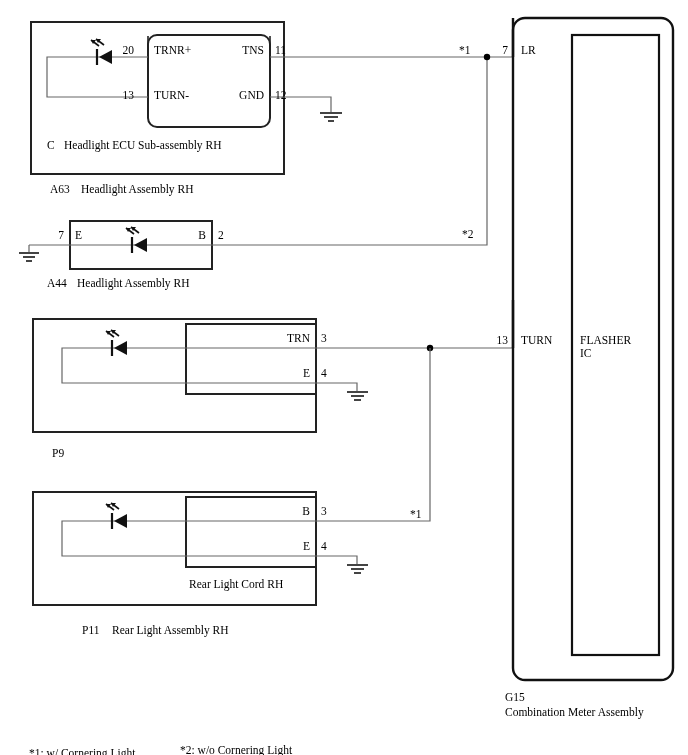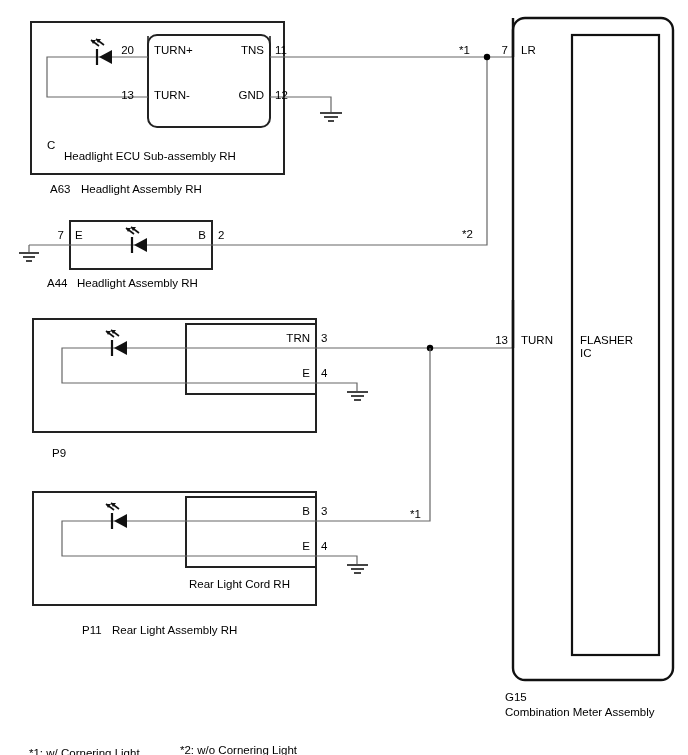--- a/index.html
+++ b/index.html
@@ -10,21 +10,21 @@
   body {
     width: 688px; height: 755px;
     position: relative;
     font-family: "Liberation Sans", sans-serif;
     color: #000000;
     overflow: hidden;
   }
   #diagram-root {
     position: absolute;
     left: 0; top: 0;
-    width: 688px; height: 755px;
+    width: 688px; height: 755px; font-family: Liberation Serif, serif;
   }
   svg.wire-layer {
     position: absolute;
     left: 0; top: 0;
     width: 688px; height: 755px;
   }
   .lbl {
     position: absolute;
     font-size: 11.5px;
     line-height: 13px;
@@ -148,31 +148,31 @@
 
     <rect x="513" y="18" width="160" height="662" rx="12" ry="12" fill="none" stroke="#111" stroke-width="2.4"></rect>
     <rect x="572" y="35" width="87" height="620" fill="none" stroke="#111" stroke-width="2.2"></rect>
 
     <line x1="513" y1="18" x2="513" y2="57" stroke="#111" stroke-width="2.4"></line>
     <line x1="513" y1="300" x2="513" y2="348" stroke="#111" stroke-width="2.4"></line>
 
   </svg>
 
   <div class="lbl ta-r" style="left:106px; top:44px; width:28px;">20</div>
-  <div class="lbl" style="left:154px; top:44px;">TURN+</div>
+  <div class="lbl" style="left:154px; top:44px;">TRNR+</div>
   <div class="lbl ta-r" style="left:200px; top:44px; width:64px;text-align:right;">TNS</div>
   <div class="lbl" style="left:275px; top:44px;">11</div>
 
   <div class="lbl ta-r" style="left:106px; top:89px; width:28px;">13</div>
   <div class="lbl" style="left:154px; top:89px;">TURN-</div>
   <div class="lbl ta-r" style="left:200px; top:89px; width:64px;">GND</div>
   <div class="lbl" style="left:275px; top:89px;">12</div>
 
   <div class="lbl" style="left:47px; top:139px;">C</div>
-  <div class="lbl" style="left:64px; top:150px;">Headlight ECU Sub-assembly RH</div>
+  <div class="lbl" style="left:64px; top:139px;">Headlight ECU Sub-assembly RH</div>
 
   <div class="lbl" style="left:50px; top:183px;">A63</div>
   <div class="lbl" style="left:81px; top:183px;">Headlight Assembly RH</div>
 
   <div class="lbl ta-r" style="left:40px; top:229px; width:24px;">7</div>
   <div class="lbl" style="left:75px; top:229px;">E</div>
   <div class="lbl ta-r" style="left:160px; top:229px; width:46px;">B</div>
   <div class="lbl" style="left:218px; top:229px;">2</div>
 
   <div class="lbl" style="left:47px; top:277px;">A44</div>

